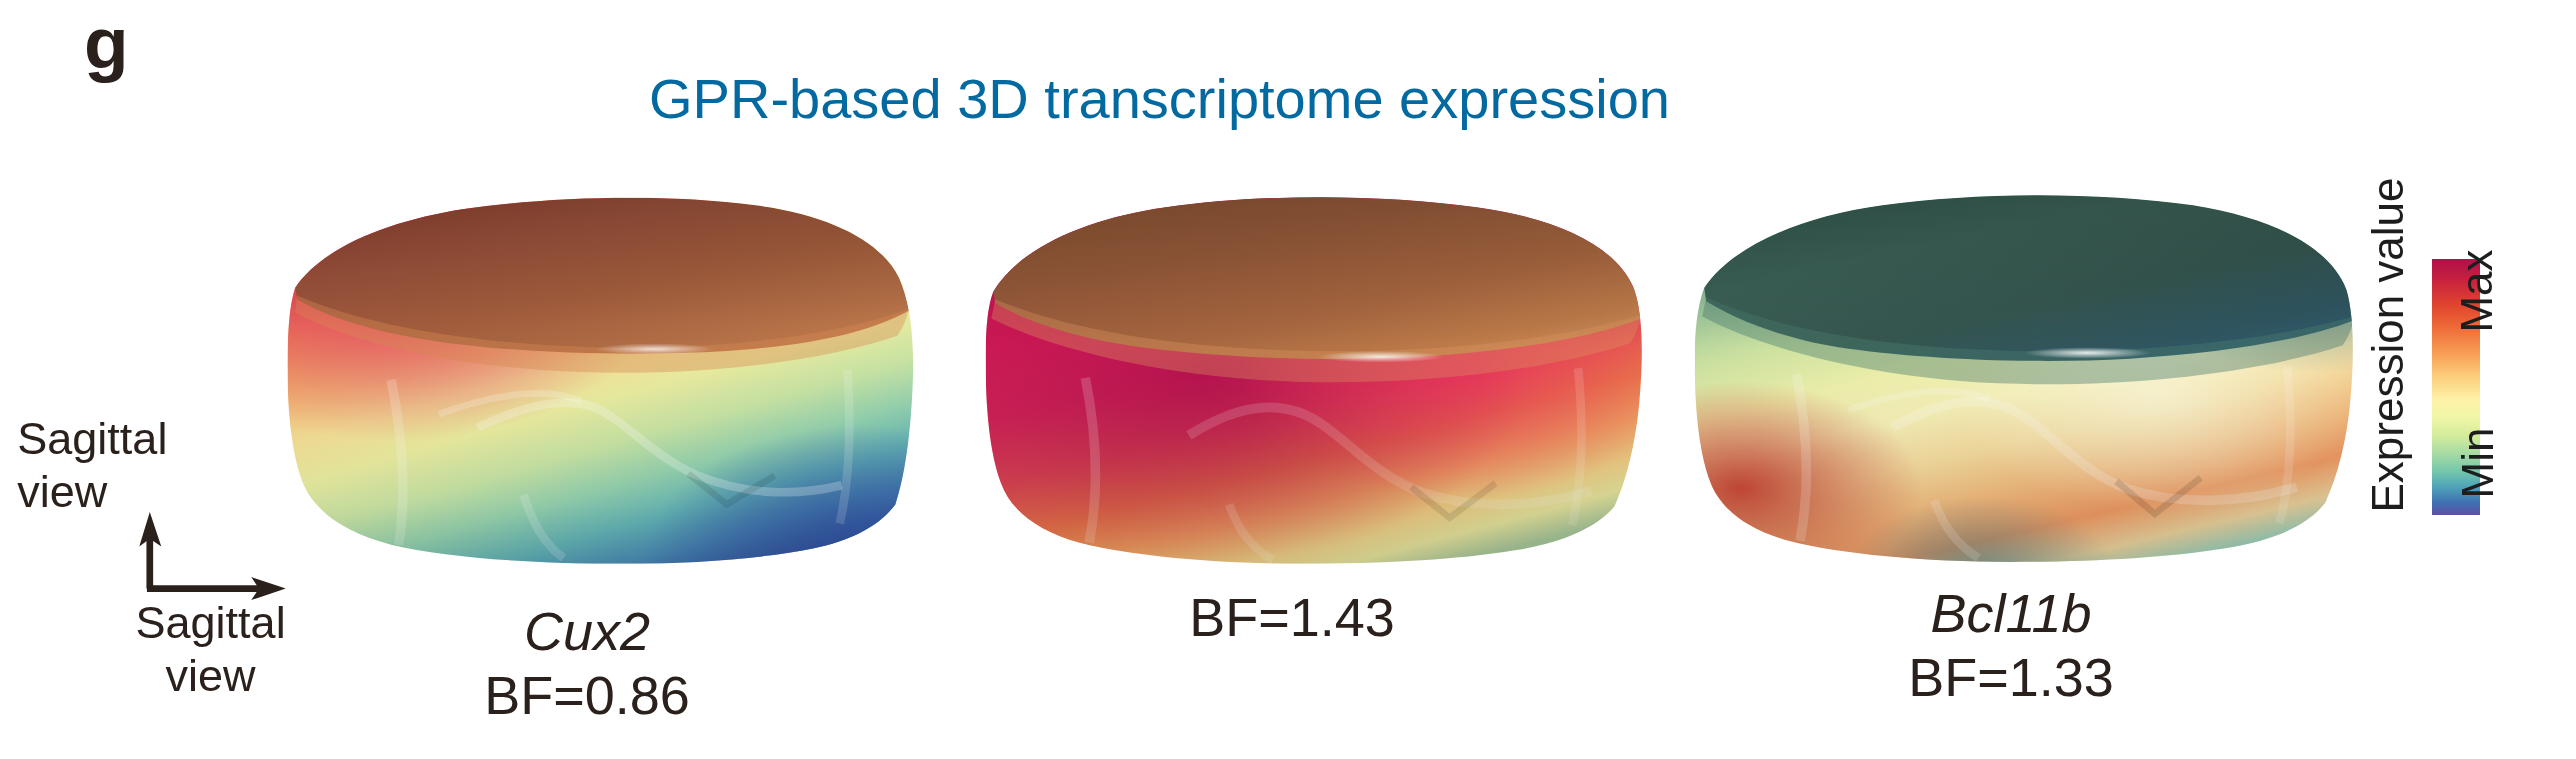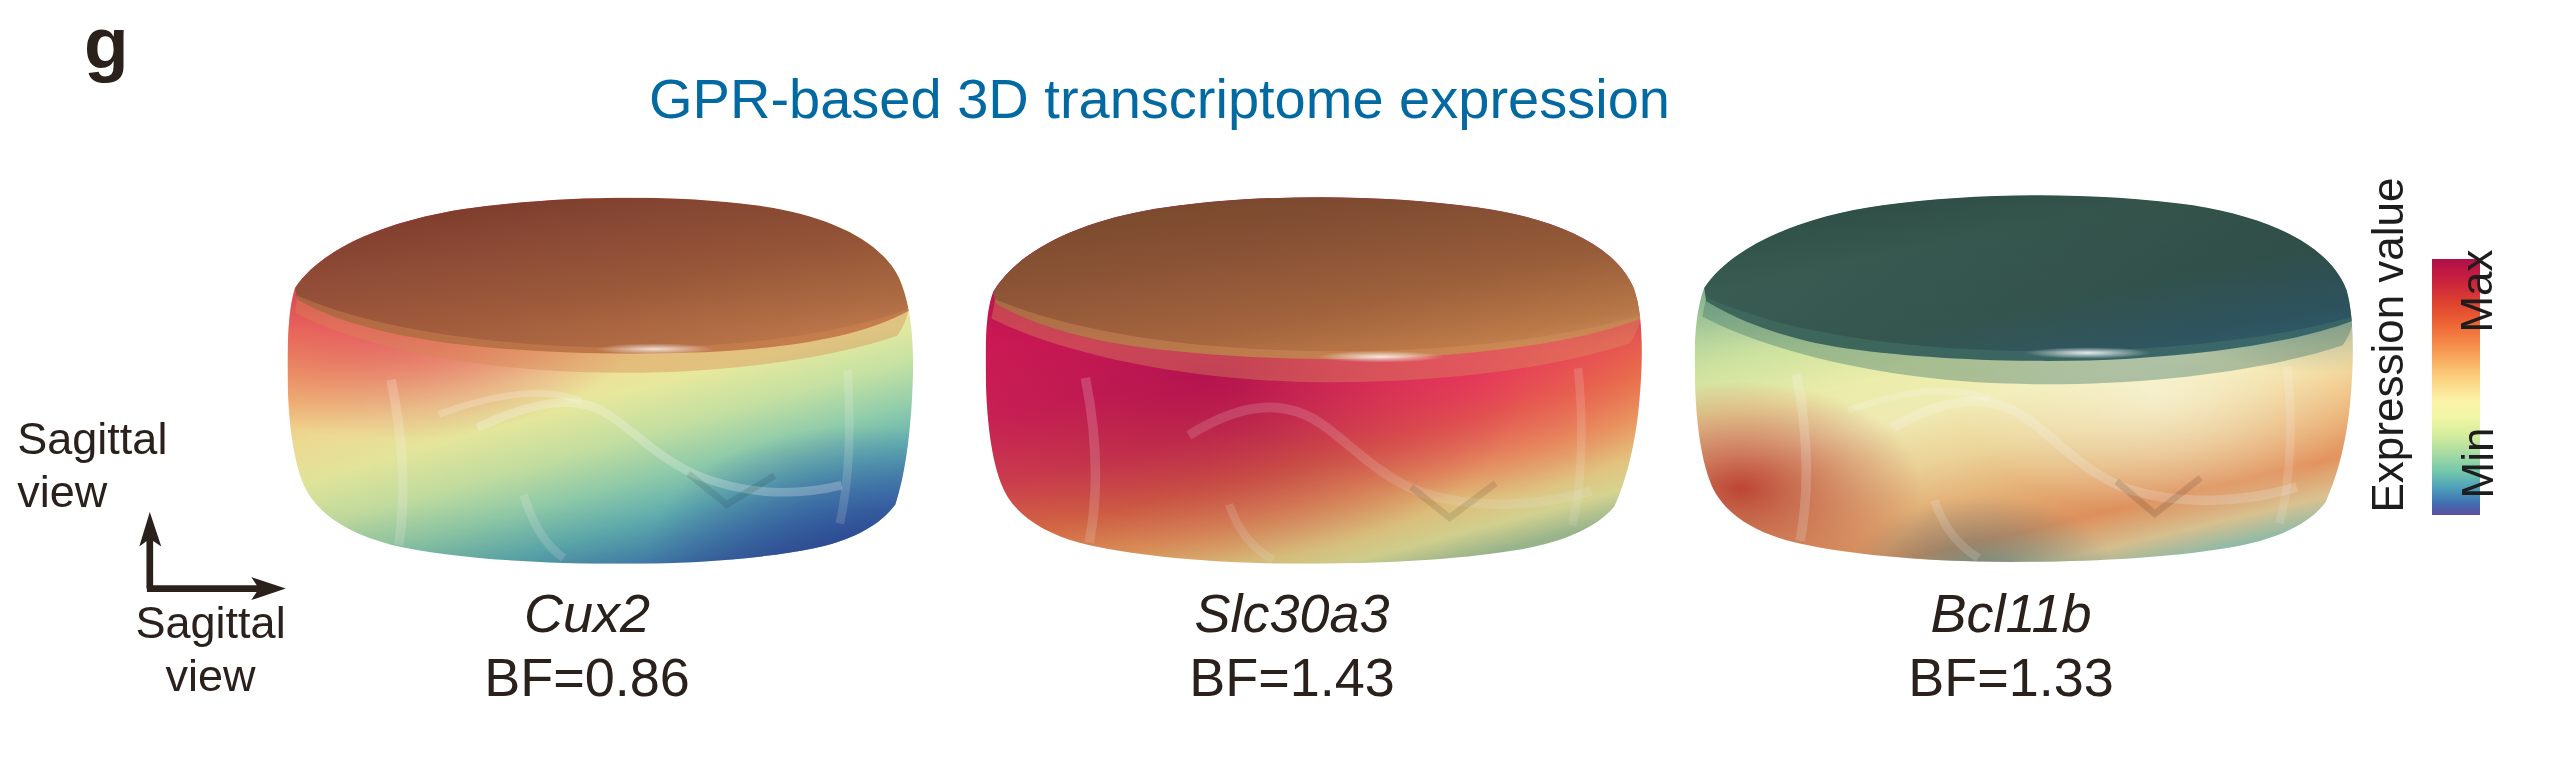--- a/index.html
+++ b/index.html
@@ -434,27 +434,26 @@
         <line x1="143" y1="204" x2="268" y2="204" stroke="#2b211c" stroke-width="7"></line>
         <path d="M 288 204 L 252 192 L 260 204 L 252 216 Z" fill="#2b211c"></path>
       </g>
     </svg>
     <div id="coronal-label">
       <span>Sagittal</span><br>
       <span>view</span>
     </div>
   </div>
 
-  <div class="gene-caption" style="left:328px;">
+  <div class="gene-caption" style="left:328px;margin-top:18px;">
     <span class="gene-name">Cux2</span>
     <span class="gene-bf">BF=0.86</span>
   </div>
 
   <div class="gene-caption" style="left:1033px;">
-    <span class="gene-name">Slc30a3</span>
     <span class="gene-bf">BF=1.43</span>
   </div>
 
   <div class="gene-caption" style="left:1752px;">
     <span class="gene-name">Bcl11b</span>
     <span class="gene-bf">BF=1.33</span>
   </div>
 
   <div id="legend">
     <div id="legend-axis-title">Expression value</div>

